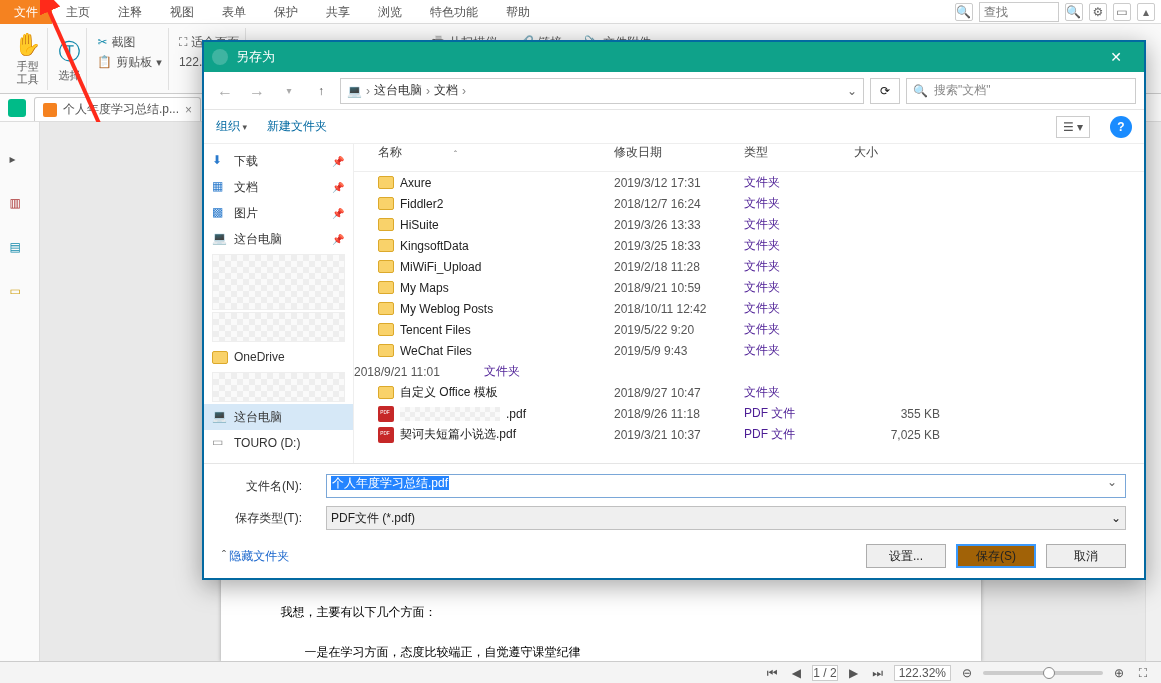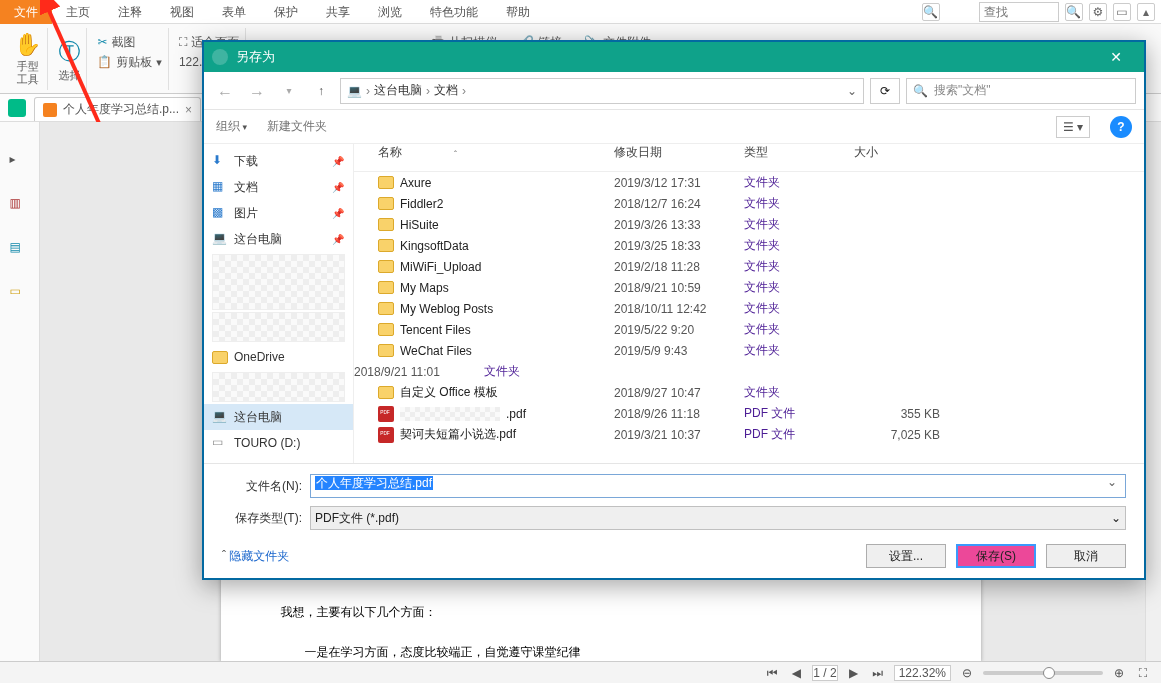--- a/index.html
+++ b/index.html
@@ -1,21 +1,21 @@
 <!DOCTYPE html>
 <html><head>
 <meta charset="utf-8">
 <style>
 *{margin:0;padding:0;box-sizing:border-box;font-family:"Microsoft YaHei",Tahoma,sans-serif;font-size:12px;}
 body{background:#fff;width:1161px;height:683px;overflow:hidden;position:relative;color:#222;}
 .menubar{height:24px;background:#fff;display:flex;align-items:center;border-bottom:1px solid #ddd;position:relative;}
 .menubar .mi{padding:0 14px;height:24px;line-height:24px;color:#555;cursor:pointer;}
 .menubar .mi.active{background:#f58220;color:#fff;}
 .menubar .right{margin-left:auto;display:flex;align-items:center;gap:6px;padding-right:6px;}
-.searchbox{border:1px solid #ccc;height:20px;width:80px;padding:0 4px;color:#888;margin-left:33px;}
+.searchbox{border:1px solid #ccc;height:20px;width:80px;padding:0 4px;color:#888;}
 .iconbtn{width:18px;height:18px;border:1px solid #ccc;border-radius:2px;display:flex;align-items:center;justify-content:center;color:#666;background:#fff;}
 .ribbon{height:70px;background:#fafafa;border-bottom:1px solid #ccc;display:flex;align-items:flex-start;padding:4px 8px;gap:4px;position:relative;}
 .rgroup{display:flex;flex-direction:column;align-items:center;justify-content:center;height:62px;padding:0 6px;border-right:1px solid #e0e0e0;}
 .rgroup .ico{font-size:22px;color:#0a6;margin-bottom:2px;}
 .rgroup .lbl{font-size:11px;color:#555;text-align:center;line-height:13px;}
 .smallbtn{display:flex;align-items:center;gap:4px;font-size:11px;color:#555;height:20px;}
 .arrow-overlay{position:absolute;left:68px;top:0;width:0;height:0;pointer-events:none;}
 .arrow-overlay svg{position:absolute;left:-28px;top:-2px;}
 .tabbar{height:28px;background:#fdfdfd;border-bottom:1px solid #ddd;display:flex;align-items:flex-end;padding-left:8px;}
 .tabbar .logo{width:18px;height:18px;background:#0b8;border-radius:3px;margin-right:8px;align-self:center;}
@@ -40,21 +40,21 @@
 .dlg-title .ttl{flex:1;font-size:13px;}
 .dlg-title .close{width:40px;text-align:center;font-size:14px;cursor:pointer;}
 .dlg-nav{height:38px;display:flex;align-items:center;border-bottom:1px solid #e5e5e5;padding:0 8px;gap:6px;}
 .dlg-nav .arrow{width:26px;height:26px;color:#aaa;display:flex;align-items:center;justify-content:center;font-size:16px;}
 .dlg-nav .up{width:26px;height:26px;color:#555;display:flex;align-items:center;justify-content:center;}
 .dlg-nav .path{flex:1;border:1px solid #ccc;height:26px;display:flex;align-items:center;padding:0 6px;gap:4px;font-size:12px;color:#333;}
 .dlg-nav .path span.sep{color:#888;}
 .dlg-nav .refresh{width:30px;height:26px;border:1px solid #ccc;display:flex;align-items:center;justify-content:center;}
 .dlg-nav .search{width:230px;height:26px;border:1px solid #ccc;display:flex;align-items:center;padding:0 6px;color:#888;}
 .dlg-toolbar{height:34px;display:flex;align-items:center;padding:0 12px;gap:20px;border-bottom:1px solid #eee;}
-.dlg-toolbar .tb{color:#737373;cursor:pointer;}
+.dlg-toolbar .tb{color:#0369a1;cursor:pointer;}
 .dlg-toolbar .tb.dd::after{content:" ▾";color:#555;font-size:9px;}
 .dlg-toolbar .spacer{flex:1;}
 .dlg-toolbar .view{width:34px;height:22px;border:1px solid #ccc;display:flex;align-items:center;justify-content:center;color:#555;}
 .dlg-toolbar .help{width:22px;height:22px;border-radius:50%;background:#1a8cff;color:#fff;display:flex;align-items:center;justify-content:center;font-weight:bold;}
 .dlg-body{flex:1;display:flex;overflow:hidden;}
 .tree{width:150px;border-right:1px solid #eee;padding:4px 0;overflow:hidden;}
 .tree .ti{height:26px;display:flex;align-items:center;gap:6px;padding:0 8px;font-size:12px;color:#333;}
 .tree .ti.sel{background:#d6e8f7;}
 .tree .ti .pin{margin-left:auto;color:#888;font-size:10px;}
 .tree .ti .ico{width:16px;height:16px;display:inline-block;}
@@ -71,31 +71,31 @@
 .row{height:21px;display:flex;align-items:center;font-size:12px;color:#222;}
 .row .c1{width:260px;padding-left:24px;display:flex;align-items:center;gap:6px;}
 .row .c2{width:130px;color:#555;}
 .row .c3{width:110px;color:#4c1d95;}
 .row .c4{width:120px;text-align:right;padding-right:34px;color:#555;}
 .folder-ico{width:16px;height:13px;background:#f9d26a;border:1px solid #dca92b;border-radius:2px;display:inline-block;}
 .pdf-ico{width:16px;height:16px;background:#c62828;border-radius:2px;display:inline-block;position:relative;}
 .pdf-ico::after{content:"PDF";position:absolute;left:1px;top:3px;font-size:6px;color:#fff;transform:scale(0.8);}
 .row .c1 .pix{display:inline-block;width:100px;height:14px;background:repeating-conic-gradient(#eee 0 25%,#fafafa 0 50%);background-size:10px 10px;}
 .dlg-bottom{border-top:1px solid #e5e5e5;padding:10px 18px;display:flex;flex-direction:column;gap:8px;}
-.frow{display:flex;align-items:center;gap:8px;}
+.frow{display:flex;align-items:center;gap:24px;}
 .frow label{width:80px;text-align:right;color:#333;}
 .frow .val{flex:1;}
 .fname-input{width:100%;height:24px;border:1px solid #7aa7d8;padding:0 4px;font-size:12px;position:relative;}
 .fname-input .selspan{background:#2484ff;color:#fff;padding:0 1px;}
 .ftype{width:100%;height:24px;border:1px solid #c0c0c0;background:#efefef;padding:0 4px;display:flex;align-items:center;justify-content:space-between;}
 .dlg-actions{display:flex;align-items:center;gap:10px;padding-top:6px;}
 .dlg-actions .hide{color:#1a66cc;cursor:pointer;}
 .dlg-actions .spacer{flex:1;}
 .dlg-btn{min-width:80px;height:24px;border:1px solid #adadad;background:#efefef;display:flex;align-items:center;justify-content:center;cursor:pointer;}
-.dlg-btn.primary{border:1px solid #3b99fc;background:#ec4899;box-shadow:0 0 0 1px #3b99fc inset;}
+.dlg-btn.primary{border:1px solid #3b99fc;background:#a16207;box-shadow:0 0 0 1px #3b99fc inset;}
 </style>
 </head>
 <body>
 
 <div class="menubar">
   <div class="mi active">文件</div>
   <div class="mi">主页</div>
   <div class="mi">注释</div>
   <div class="mi">视图</div>
   <div class="mi">表单</div>

